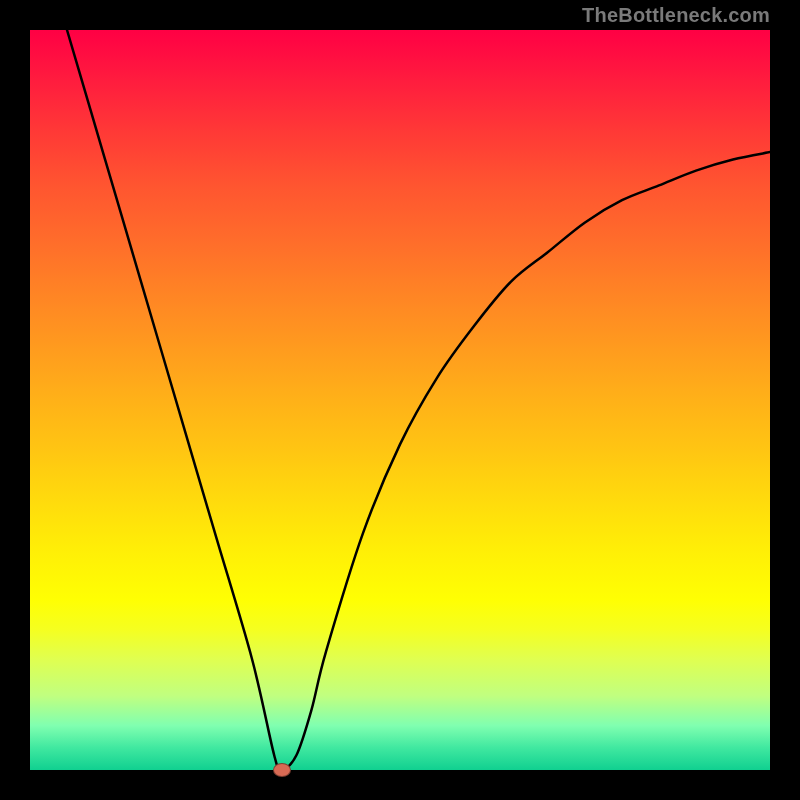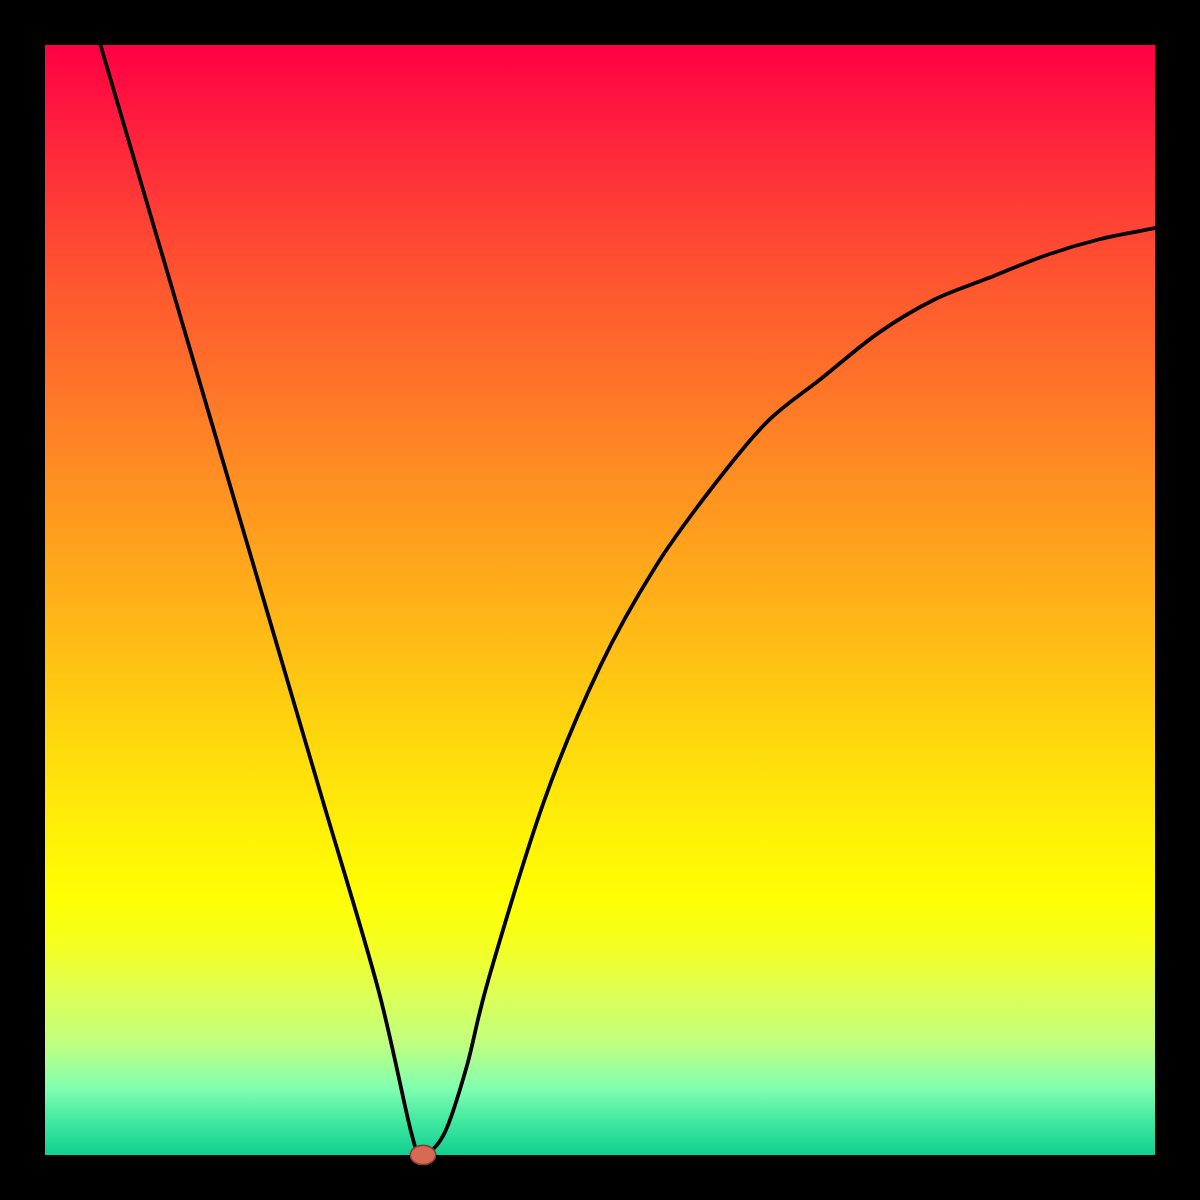--- a/index.html
+++ b/index.html
@@ -67,20 +67,21 @@
     background: #d86a54;
     border: 1px solid rgba(0,0,0,0.4);
     transform: translate(-50%, -50%);
   }
 </style>
 </head>
 <body>
 
 <div class="chart-container">
 
+  <div class="watermark">TheBottleneck.com</div>
 
   <div class="plot-area">
     <svg class="curve" viewBox="0 0 740 740" preserveAspectRatio="none">
       <path id="curve-path" fill="none" stroke="#000000" stroke-width="2.5" stroke-linecap="round" stroke-linejoin="round" d="M 37,0 C 43.166666666666664,20.96666666666668 61.666666666666664,83.86666666666673 74,125.80000000000007 C 86.33333333333333,167.7333333333334 98.66666666666667,209.66666666666663 111,251.59999999999997 C 123.33333333333333,293.5333333333333 135.66666666666666,335.4666666666667 148,377.40000000000003 C 160.33333333333334,419.33333333333337 172.66666666666666,461.26666666666665 185,503.2 C 197.33333333333334,545.1333333333333 212.13333333333333,592 222,629 C 231.86666666666667,666 239.26666666666668,706.7 244.20000000000002,725.2 C 249.13333333333335,743.7 247.90000000000003,740 251.60000000000002,740 C 255.3,740 261.46666666666664,735.0666666666667 266.4,725.2 C 271.3333333333333,715.3333333333334 276.26666666666665,698.0666666666666 281.2,680.8 C 286.1333333333333,663.5333333333333 287.3666666666667,651.2 296,621.6 C 304.6333333333333,592 320.6666666666667,537.7333333333333 333,503.2 C 345.3333333333333,468.66666666666663 357.66666666666663,440.29999999999995 370,414.4 C 382.33333333333337,388.5 394.66666666666674,367.5333333333333 407.00000000000006,347.79999999999995 C 419.33333333333337,328.0666666666666 431.6666666666667,312.0333333333333 444,296 C 456.3333333333333,279.9666666666667 468.6666666666667,263.9333333333333 481,251.59999999999997 C 493.3333333333333,239.26666666666662 505.6666666666667,231.86666666666667 518,222 C 530.3333333333334,212.13333333333333 542.6666666666666,201.03333333333333 555,192.39999999999998 C 567.3333333333334,183.76666666666662 579.6666666666666,176.3666666666666 592,170.19999999999993 C 604.3333333333334,164.03333333333327 616.6666666666666,160.33333333333331 629,155.39999999999998 C 641.3333333333334,150.46666666666664 653.6666666666666,144.91666666666657 666,140.5999999999999 C 678.3333333333334,136.28333333333325 690.6666666666666,132.58333333333331 703,129.5 C 715.3333333333334,126.41666666666669 733.8333333333334,123.33333333333336 740,122.10000000000002"></path>
     </svg>
     <div class="min-dot" id="min-dot" style="left: 251.6px; top: 740px;"></div>
   </div>
 
 </div>
 

